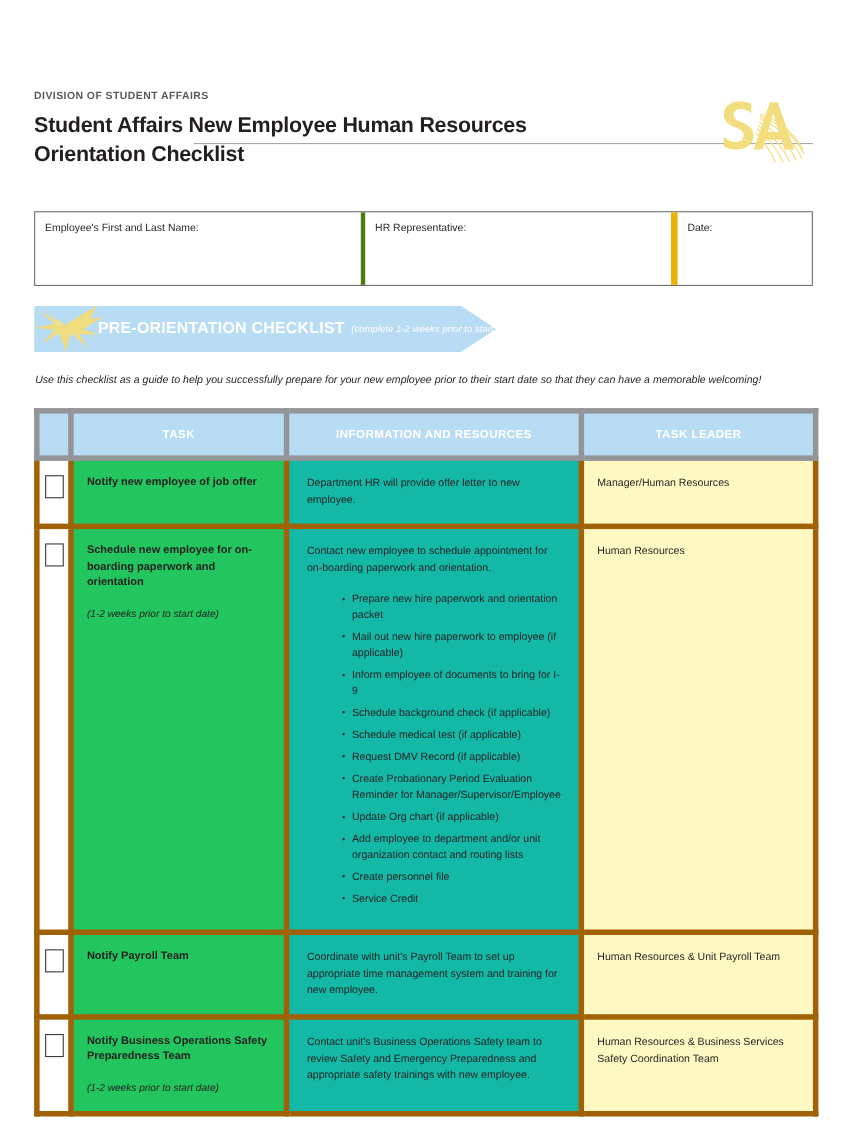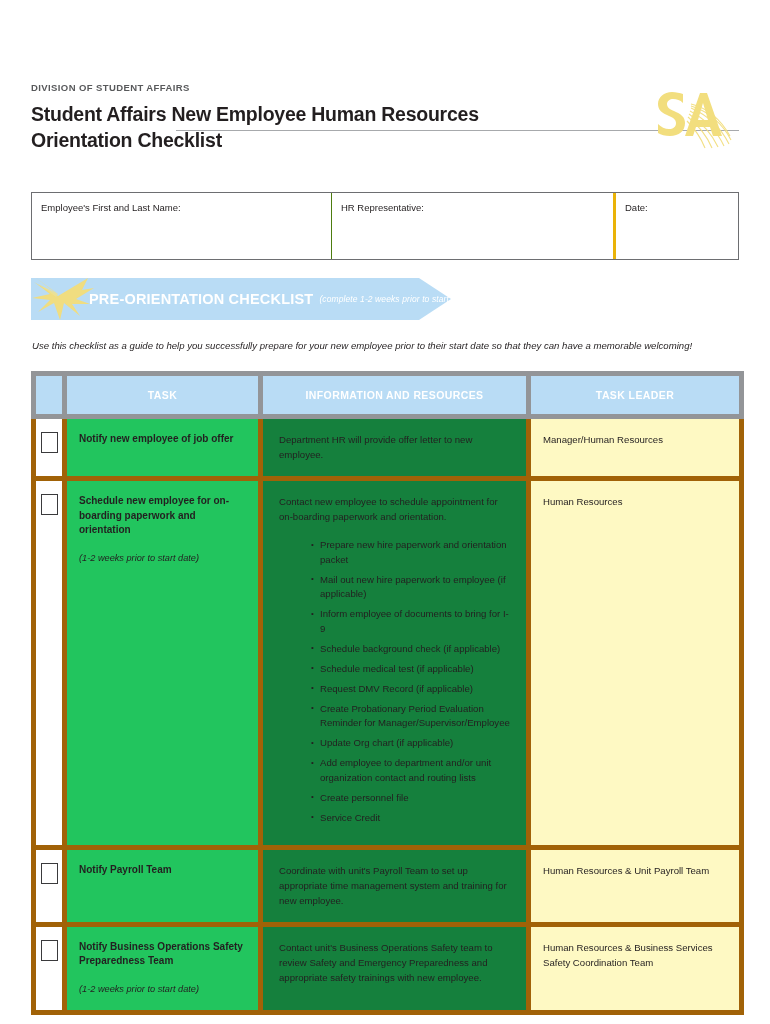--- a/index.html
+++ b/index.html
@@ -82,22 +82,22 @@
     display: flex;
   }
   .form-cell {
     position: relative;
     box-sizing: border-box;
     padding: 8px 9px 0 9px;
     font-size: 9.5px;
     color: #231f20;
     line-height: 13px;
   }
-  .form-cell.c1 { width: 300px; border-right: 1px solid #4d7c0f; }
-  .form-cell.c2 { width: 284px; border-right: 3px solid #eab308; }
+  .form-cell.c1 { width: 300px; border-right: 4px solid #4d7c0f; }
+  .form-cell.c2 { width: 284px; border-right: 6px solid #eab308; }
   .form-cell.c3 { flex: 1; }
 
   
   .banner-wrap {
     position: absolute;
     left: 31px;
     top: 234px;
     width: 420px;
     height: 42px;
     padding-left: 44px;
@@ -216,21 +216,21 @@
   }
   .task-note {
     font-size: 9.2px;
     font-style: italic;
     color: #231f20;
     line-height: 13px;
     margin: 14px 0 0 0;
   }
 
   td.info-cell {
-    background: #15803d;
+    background: #14b8a6;
     padding: 13px 13px 14px 16px;
     font-size: 9.6px;
     color: #231f20;
     line-height: 15px;
   }
   .info-para { margin: 0; }
   .info-bullets {
     margin: 14px 0 0 0;
     padding: 0 0 0 32px;
     list-style: none;

